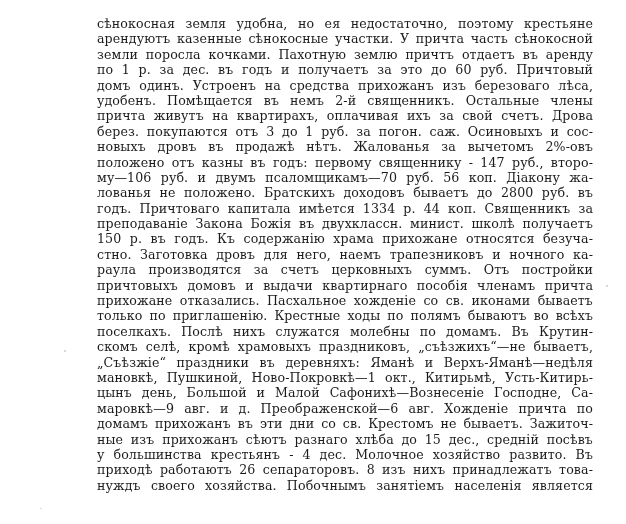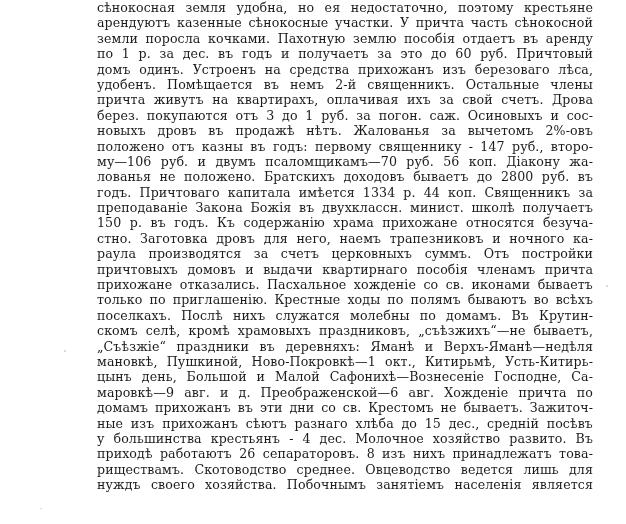--- a/index.html
+++ b/index.html
@@ -10,21 +10,21 @@
   .page {
     position: relative;
     width: 626px;
     height: 524px;
     background: #ffffff;
     overflow: hidden;
   }
   .text-block {
     position: absolute;
     left: 97px;
-    top: 0px;
+    top: 16px;
     width: 496px;
     color: #1b1b1b;
     font-family: "DejaVu Serif", serif;
     font-size: 12.6px;
     line-height: 15.4px;
     letter-spacing: 0.1px;
   }
   .line {
     text-align: justify;
     text-align-last: justify;
@@ -43,21 +43,21 @@
   .speck.s2 { left: 40px;  top: 508px; width: 2px; height: 1px; }
   .speck.s3 { left: 606px; top: 285px; width: 2px; height: 2px; }
 </style>
 </head>
 <body>
 
 <div class="page">
   <div class="text-block" id="text-block">
       <div class="line">сѣнокосная земля удобна, но ея недостаточно, поэтому крестьяне</div>
       <div class="line">арендуютъ казенные сѣнокосные участки. У причта часть сѣнокосной</div>
-      <div class="line">земли поросла кочками. Пахотную землю пособія отдаетъ въ аренду</div>
+      <div class="line">земли поросла кочками. Пахотную землю причтъ отдаетъ въ аренду</div>
       <div class="line">по 1 р. за дес. въ годъ и получаетъ за это до 60 руб. Причтовый</div>
       <div class="line">домъ одинъ. Устроенъ на средства прихожанъ изъ березоваго лѣса,</div>
       <div class="line">удобенъ. Помѣщается въ немъ 2-й священникъ. Остальные члены</div>
       <div class="line">причта живутъ на квартирахъ, оплачивая ихъ за свой счетъ. Дрова</div>
       <div class="line">берез. покупаются отъ 3 до 1 руб. за погон. саж. Осиновыхъ и сос-</div>
       <div class="line">новыхъ дровъ въ продажѣ нѣтъ. Жалованья за вычетомъ 2%-овъ</div>
       <div class="line">положено отъ казны въ годъ: первому священнику - 147 руб., второ-</div>
       <div class="line">му—106 руб. и двумъ псаломщикамъ—70 руб. 56 коп. Діакону жа-</div>
       <div class="line">лованья не положено. Братскихъ доходовъ бываетъ до 2800 руб. въ</div>
       <div class="line">годъ. Причтоваго капитала имѣется 1334 р. 44 коп. Священникъ за</div>
@@ -71,19 +71,18 @@
       <div class="line">поселкахъ. Послѣ нихъ служатся молебны по домамъ. Въ Крутин-</div>
       <div class="line">скомъ селѣ, кромѣ храмовыхъ праздниковъ, „съѣзжихъ“—не бываетъ,</div>
       <div class="line">„Съѣзжіе“ праздники въ деревняхъ: Яманѣ и Верхъ-Яманѣ—недѣля</div>
       <div class="line">мановкѣ, Пушкиной, Ново-Покровкѣ—1 окт., Китирьмѣ, Усть-Китирь-</div>
       <div class="line">цынъ день, Большой и Малой Сафонихѣ—Вознесеніе Господне, Са-</div>
       <div class="line">маровкѣ—9 авг. и д. Преображенской—6 авг. Хожденіе причта по</div>
       <div class="line">домамъ прихожанъ въ эти дни со св. Крестомъ не бываетъ. Зажиточ-</div>
       <div class="line">ные изъ прихожанъ сѣютъ разнаго хлѣба до 15 дес., средній посѣвъ</div>
       <div class="line">у большинства крестьянъ - 4 дес. Молочное хозяйство развито. Въ</div>
       <div class="line">приходѣ работаютъ 26 сепараторовъ. 8 изъ нихъ принадлежатъ това-</div>
-      <div class="line">риществамъ. Скотоводство среднее. Овцеводство ведется лишь для</div>
       <div class="line">нуждъ своего хозяйства. Побочнымъ занятіемъ населенія является</div>
     </div>
   <div class="speck s1"></div>
   <div class="speck s2"></div>
   <div class="speck s3"></div>
 </div>
 
 </body></html>

